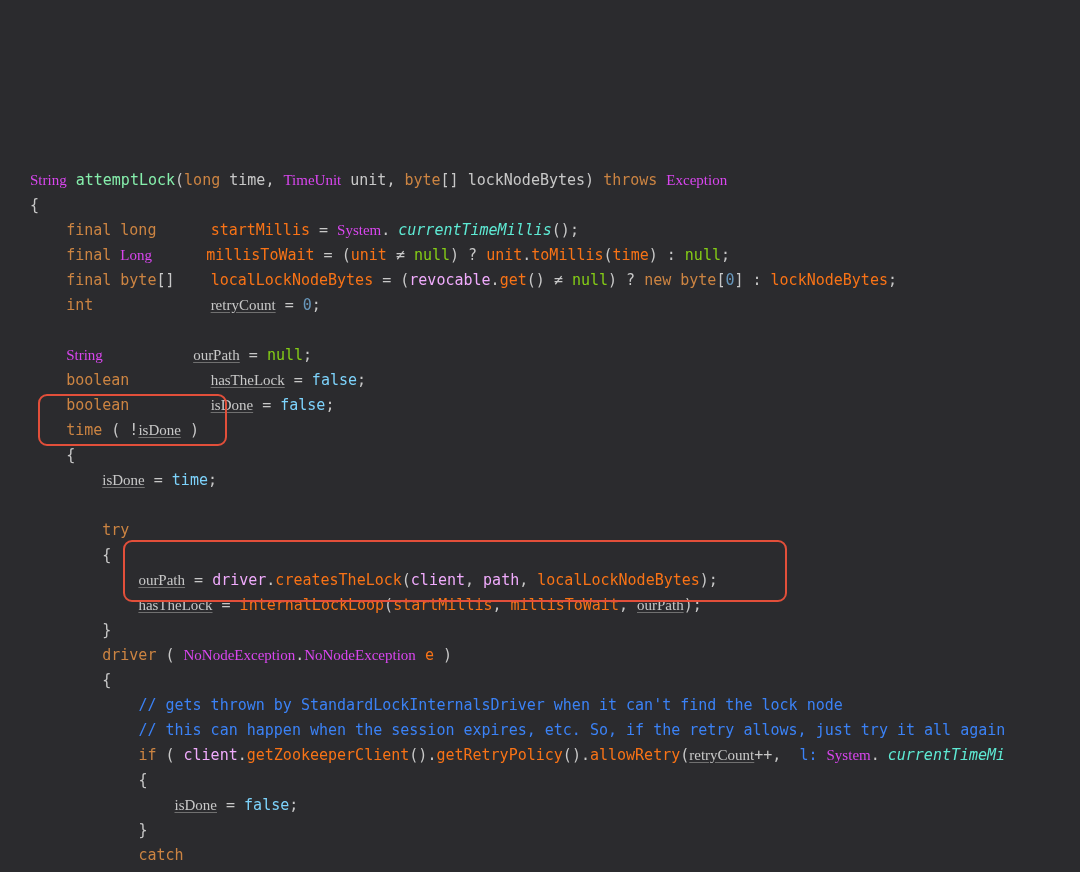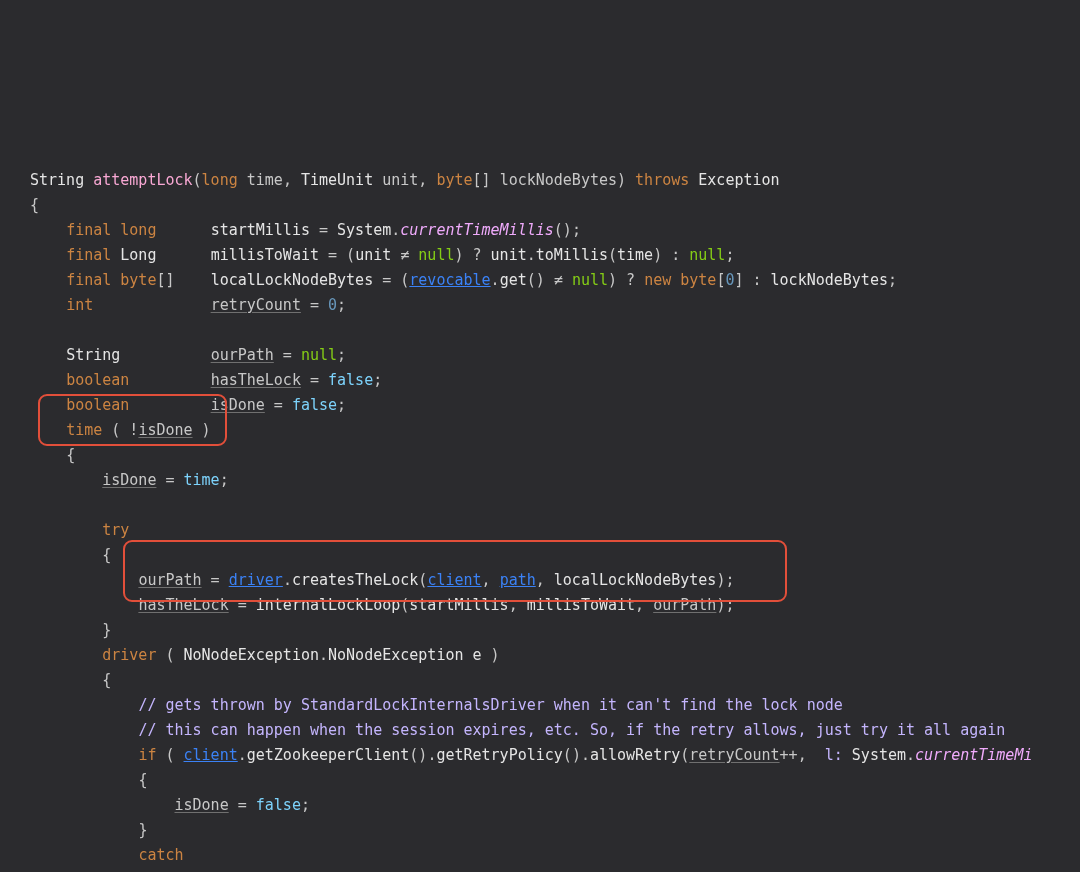--- a/index.html
+++ b/index.html
@@ -14,32 +14,32 @@
     height: 872px;
     overflow: hidden;
     white-space: pre;
   }
   .code-area {
     padding: 18px 0 0 30px;
     position: relative;
   }
   
   .kw   { color: #cc8442; }  
-  .type { color: #e5e5e5; }  
-  .fn   { color: #f9a8d4; }  
+  .type { color: #d946ef; font-family: Liberation Serif, serif; }  
+  .fn   { color: #86efac; }  
   .param{ color: #c8c8c8; }  
-  .str-it{ color: #f0abfc; font-style: italic; } 
+  .str-it{ color: #5eead4; font-style: italic; margin-left: 8px; } 
   .num  { color: #6897bb; }
   .bool { color: #7dd3fc; }  
   .null { color: #84cc16; }
   .op   { color: #c8c8c8; }
-  .und  { text-decoration: underline; text-decoration-color: #707070; text-underline-offset: 2px;}
-  .com  { color: #c4b5fd; }
-  .field{ color: #3b82f6; text-decoration: underline; }  
-  .plain{ color: #e5e5e5; }
+  .und  { text-decoration: underline; text-decoration-color: #707070; text-underline-offset: 2px; font-family: Liberation Serif, serif;}
+  .com  { color: #3b82f6; }
+  .field{ color: #f0abfc; }  
+  .plain{ color: #f97316; }
 
   
   .hl-box {
     position: absolute;
     border: 2.5px solid #e24f3a;
     border-radius: 9px;
     pointer-events: none;
     background: transparent;
   }
 </style>

